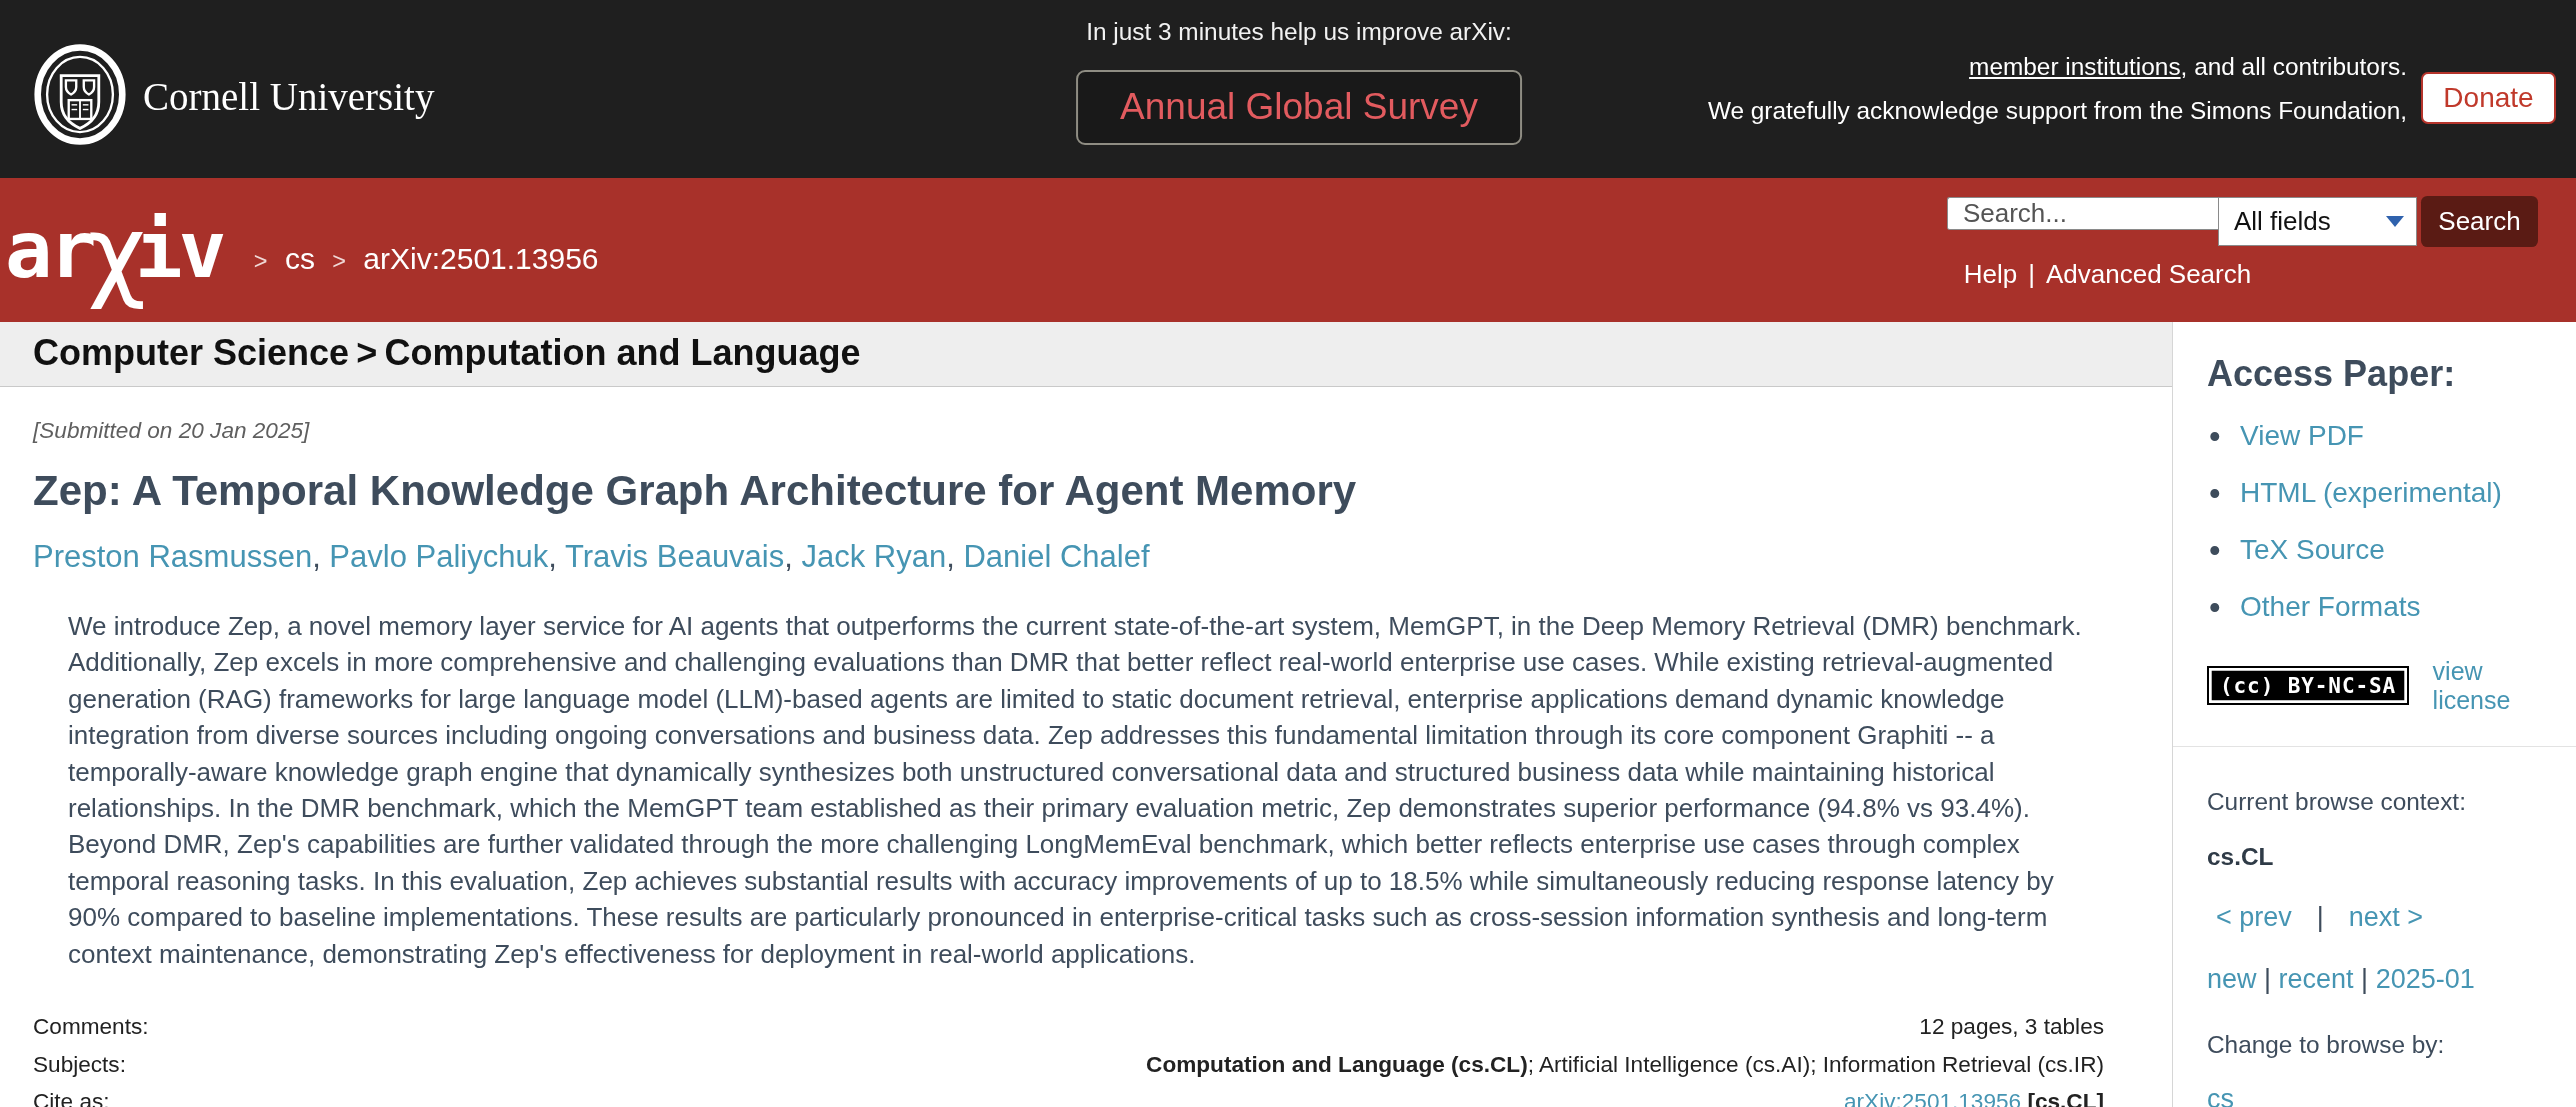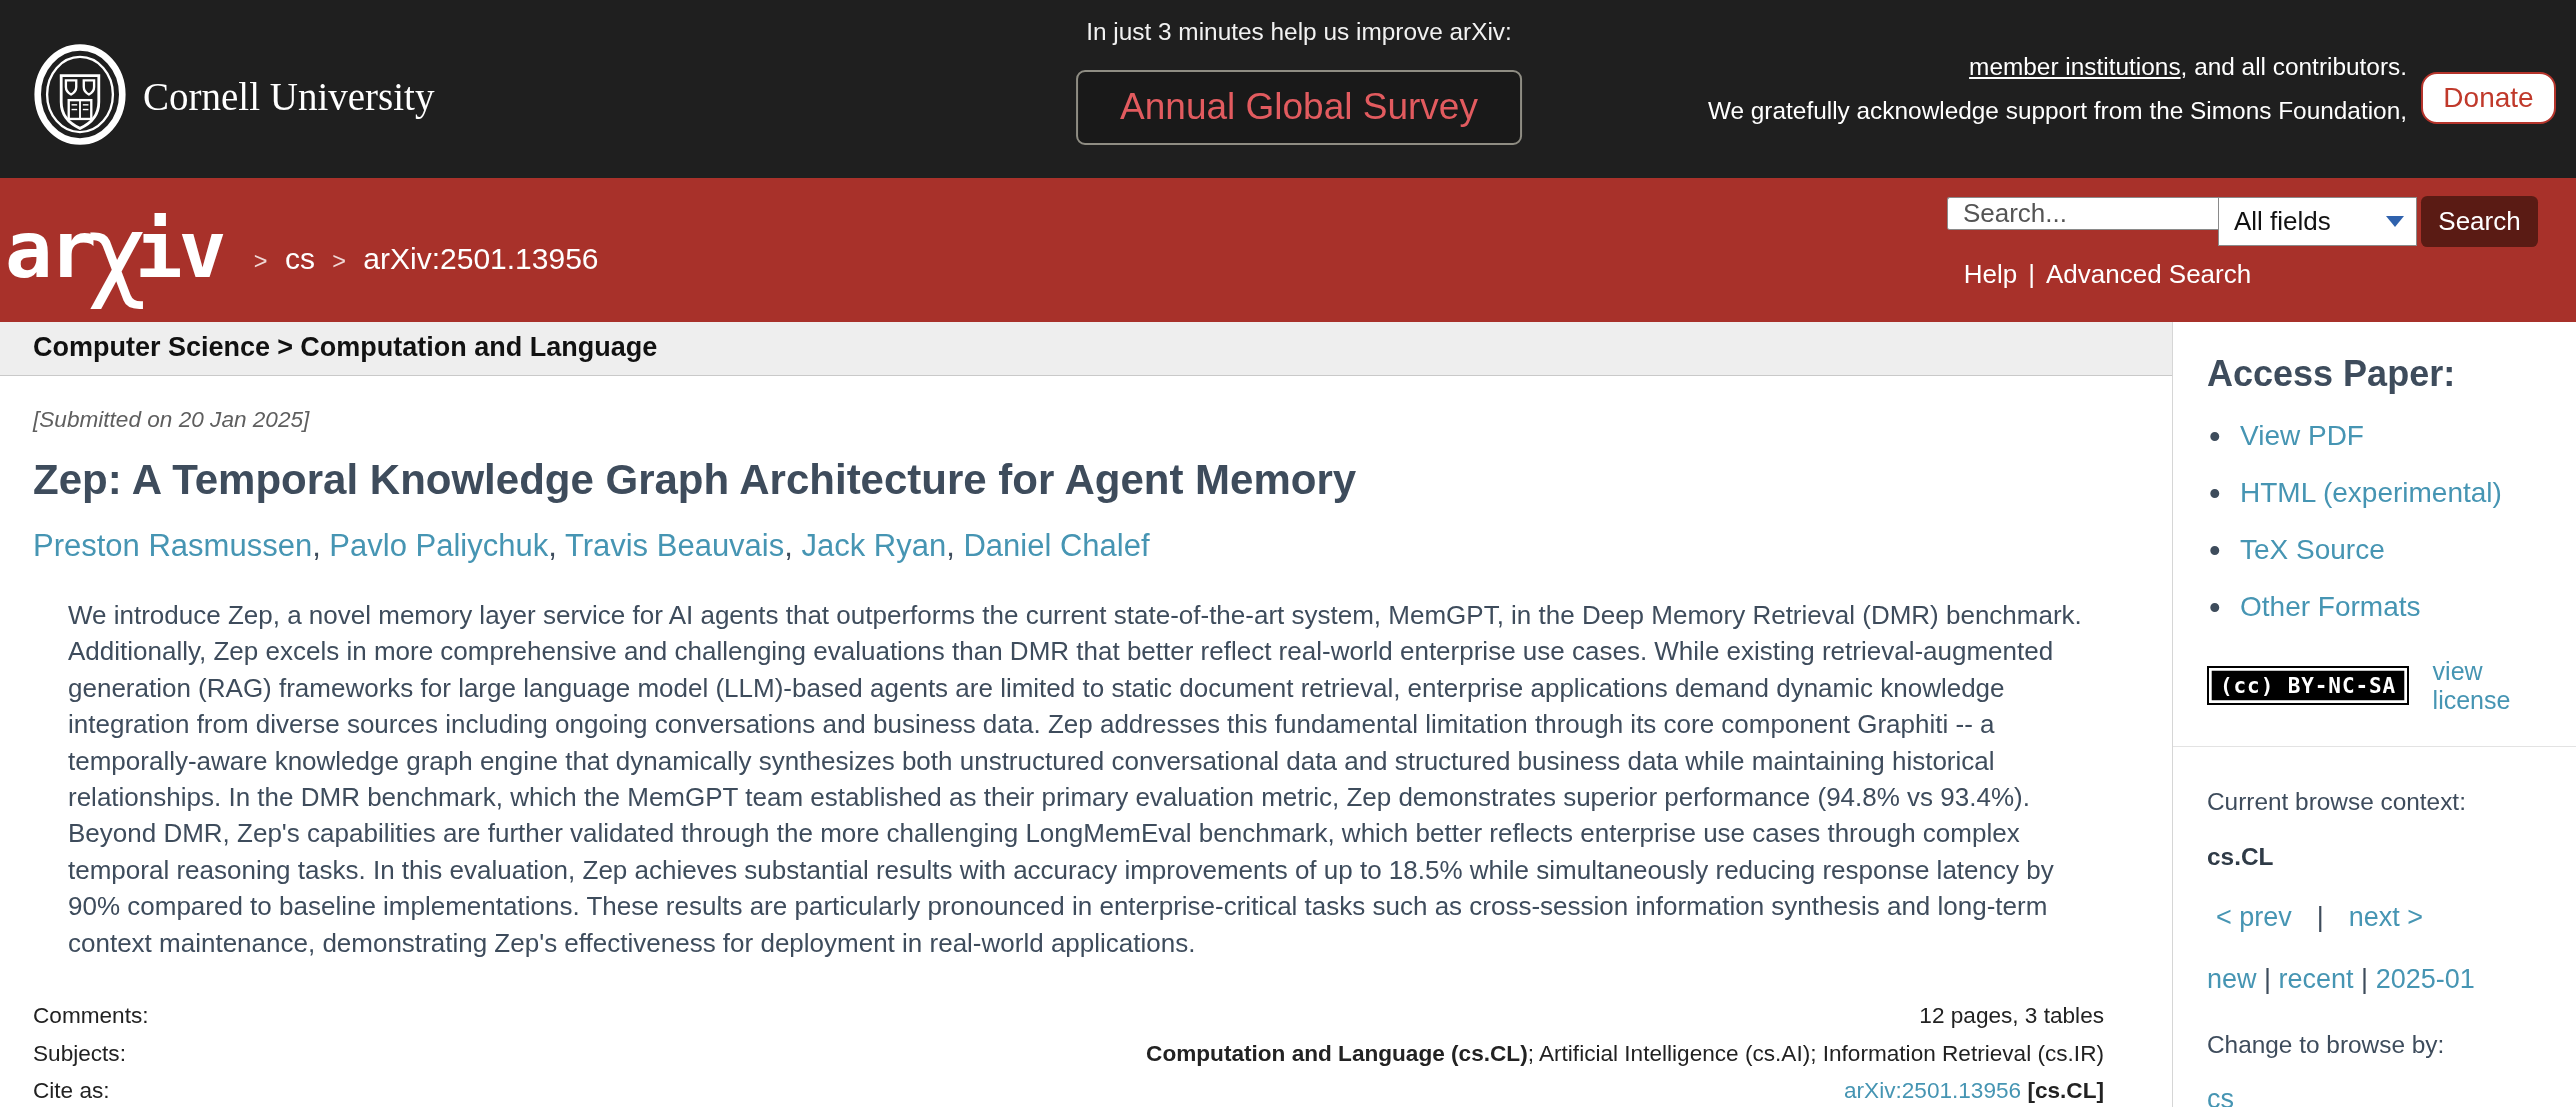--- a/index.html
+++ b/index.html
@@ -14,21 +14,21 @@
 
   
   .topbar { position:relative; height:178px; background:#1f1f1f; }
   .cornell { position:absolute; left:33px; top:43px; display:flex; align-items:center; gap:16px; color:#fff; text-decoration:none; cursor:pointer; }
   .cornell-name { font-family:"Liberation Serif", serif; font-size:39px; color:#fff; }
   .survey { position:absolute; left:calc(50% + 11px); transform:translateX(-50%); top:18px; text-align:center; }
   .survey-prompt { font-size:24.4px; color:#f2f2f2; }
   .survey-btn { display:inline-block; margin-top:23.5px; padding:14.5px 42px; background:#191919; border:2.7px solid #8f8d83; border-radius:9px; color:#e25b5f; font-size:37px; cursor:pointer; }
   .ack { position:absolute; right:169px; top:45px; text-align:right; color:#fff; font-size:24.4px; line-height:44px; }
   .ack a { color:#fff; text-decoration:underline; cursor:pointer; }
-  .donate-btn { position:absolute; right:20px; top:72px; width:135px; height:52px; background:#fff; border:2.7px solid #b5342b; border-radius:16px; color:#c0392b; font-size:28px; display:flex; align-items:center; justify-content:center; cursor:pointer; }
+  .donate-btn { position:absolute; right:20px; top:72px; width:135px; height:52px; background:#fff; border:2.7px solid #b5342b; border-radius:7px; color:#c0392b; font-size:28px; display:flex; align-items:center; justify-content:center; cursor:pointer; }
 
   
   .banner { position:relative; height:144px; background:#a8312a; color:#fff; }
   .logo-row { position:absolute; left:5px; top:0; height:144px; display:flex; align-items:center; }
   .arxiv-logo { display:flex; align-items:baseline; cursor:pointer; }
   .arxiv-logo .lg { font-family:"DejaVu Sans Mono", monospace; font-weight:bold; font-size:79px; color:#fff; letter-spacing:-3.6px; }
   .arxiv-logo .chi { font-family:"DejaVu Sans", sans-serif; font-size:101px; color:#fff; position:relative; top:11px; margin:0 -11px 0 -5.4px; line-height:0; }
   .breadcrumb { margin-left:22px; font-size:30px; position:relative; top:9px; }
   .bc-sep { font-size:23.5px; margin:0 9px; color:#f0d9d7; }
   .bc-link { color:#fff; text-decoration:none; cursor:pointer; }
@@ -42,21 +42,21 @@
   .help-row { margin-top:11.7px; padding-left:16.3px; font-size:26px; color:#fff; }
   .help-row a { color:#fff; text-decoration:none; cursor:pointer; }
   .help-pipe { margin:0 11px; }
 
   
   .page { display:flex; height:786px; background:#fff; }
   .main { flex:1; min-width:0; background:#fff; }
   .sidebar { width:404px; background:#fff; border-left:1.8px solid #d6d6d6; overflow:hidden; }
 
   
-  .subject-strip { background:#eee; border-bottom:1.8px solid #c9c9c9; padding:10px 0 11.7px 33px; font-size:27px; font-weight:bold; color:#111; }
+  .subject-strip { background:#eee; border-bottom:1.8px solid #c9c9c9; padding:10px 0 11.7px 33px; font-size:36px; font-weight:bold; color:#111; }
   .subject-strip a { color:#111; text-decoration:none; cursor:pointer; }
   .strip-sep { margin:0 7.2px; }
 
   
   .article { padding:0 68px 0 33px; }
   .dateline { margin-top:31px; font-size:22.6px; font-style:italic; color:#5f5f5f; }
   .title { margin-top:23.5px; font-size:42px; font-weight:bold; color:#3e4c5c; line-height:1.15; }
   .authors { margin-top:23.5px; font-size:31px; color:#3e4c5c; }
   .author { color:#4695b3; cursor:pointer; }
   .author::after { content:", "; color:#3e4c5c; }

